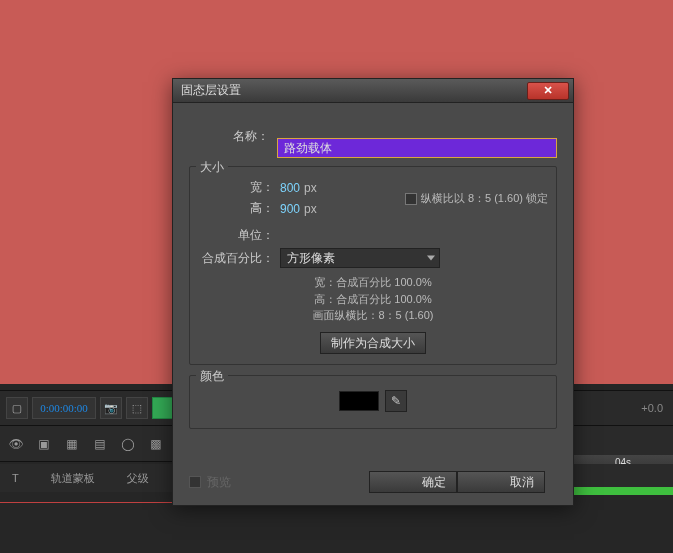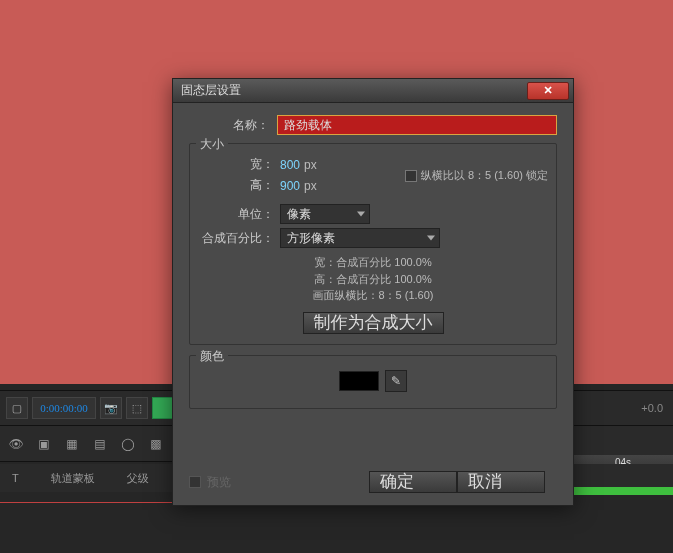--- a/index.html
+++ b/index.html
@@ -89,22 +89,22 @@
   color: #fff; display: flex; align-items: center; justify-content: center;
   font-size: 11px; font-weight: bold;
 }
 .dlg-body {
   padding: 12px 16px 10px 16px;
   color: #ccc;
 }
 .row { display: flex; align-items: center; margin-bottom: 8px; }
 .label-r { width: 88px; text-align: right; padding-right: 8px; color: #ccc; }
 .name-input {
-  flex: 1; height: 20px; background: #b91c1c; border: 1px solid #d9a441;
-  color: #ddd; padding: 0 6px; font-size: 12px;
+  flex: 1; height: 20px; background: #6d28d9; border: 1px solid #d9a441;
+  color: #ddd; padding: 0 6px; font-size: 12px; margin-top: 23px;
 }
 .fieldset {
   border: 1px solid #333; border-radius: 2px;
   margin: 6px 0 10px 0; padding: 8px 10px 10px 10px;
   position: relative;
 }
 .fieldset-label {
   position: absolute; top: -8px; left: 6px; background: #4a4a4a;
   padding: 0 4px; color: #ccc; font-size: 12px;
 }
@@ -128,22 +128,22 @@
 .dd-arrow {
   position: absolute; right: 4px; top: 50%; transform: translateY(-50%);
   width: 0; height: 0; border-left: 4px solid transparent;
   border-right: 4px solid transparent; border-top: 5px solid #aaa;
 }
 .info-lines { text-align: center; color: #bbb; font-size: 11px; margin: 6px 0 8px 0; line-height: 1.5;}
 .center-btn-row { text-align: center; margin-top: 6px;}
 .ae-btn {
   display: inline-block; min-width: 88px; height: 22px;
   background: linear-gradient(#555,#3a3a3a);
-  border: 1px solid #222; color: #ddd; font-size: 17px;
-  text-align: left; line-height: 20px; padding: 0 10px;
+  border: 1px solid #222; color: #ddd; font-size: 12px;
+  text-align: right; line-height: 20px; padding: 0 10px;
 }
 .color-row { display: flex; align-items: center; justify-content: center; gap: 6px; margin: 6px 0 4px 0;}
 .swatch { width: 40px; height: 20px; background: #000; border: 1px solid #222;}
 .eyedrop {
   width: 22px; height: 22px; border: 1px solid #222; background: #3a3a3a;
   display: flex; align-items: center; justify-content: center; color: #ccc;
 }
 .dlg-footer {
   position: absolute; left: 0; right: 12px; bottom: 0;
   padding: 8px 16px 12px 16px;
@@ -220,24 +220,20 @@
         <span class="unit-txt">px</span>
       </div>
 
       <div class="aspect-lock">
         <div class="chk"></div>
         <span>纵横比以 8：5 (1.60) 锁定</span>
       </div>
 
       <div class="dim-row" style="margin-top:10px;font-family:Liberation Mono, monospace;">
         <div class="dim-label">单位：</div>
-        <div class="dropdown">
-          <span>像素</span>
-          <span class="dd-arrow"></span>
-        </div>
       </div>
 
       <div class="dim-row">
         <div class="dim-label" style="width:80px;">合成百分比：</div>
         <div class="dropdown wide">
           <span>方形像素</span>
           <span class="dd-arrow"></span>
         </div>
       </div>
 

